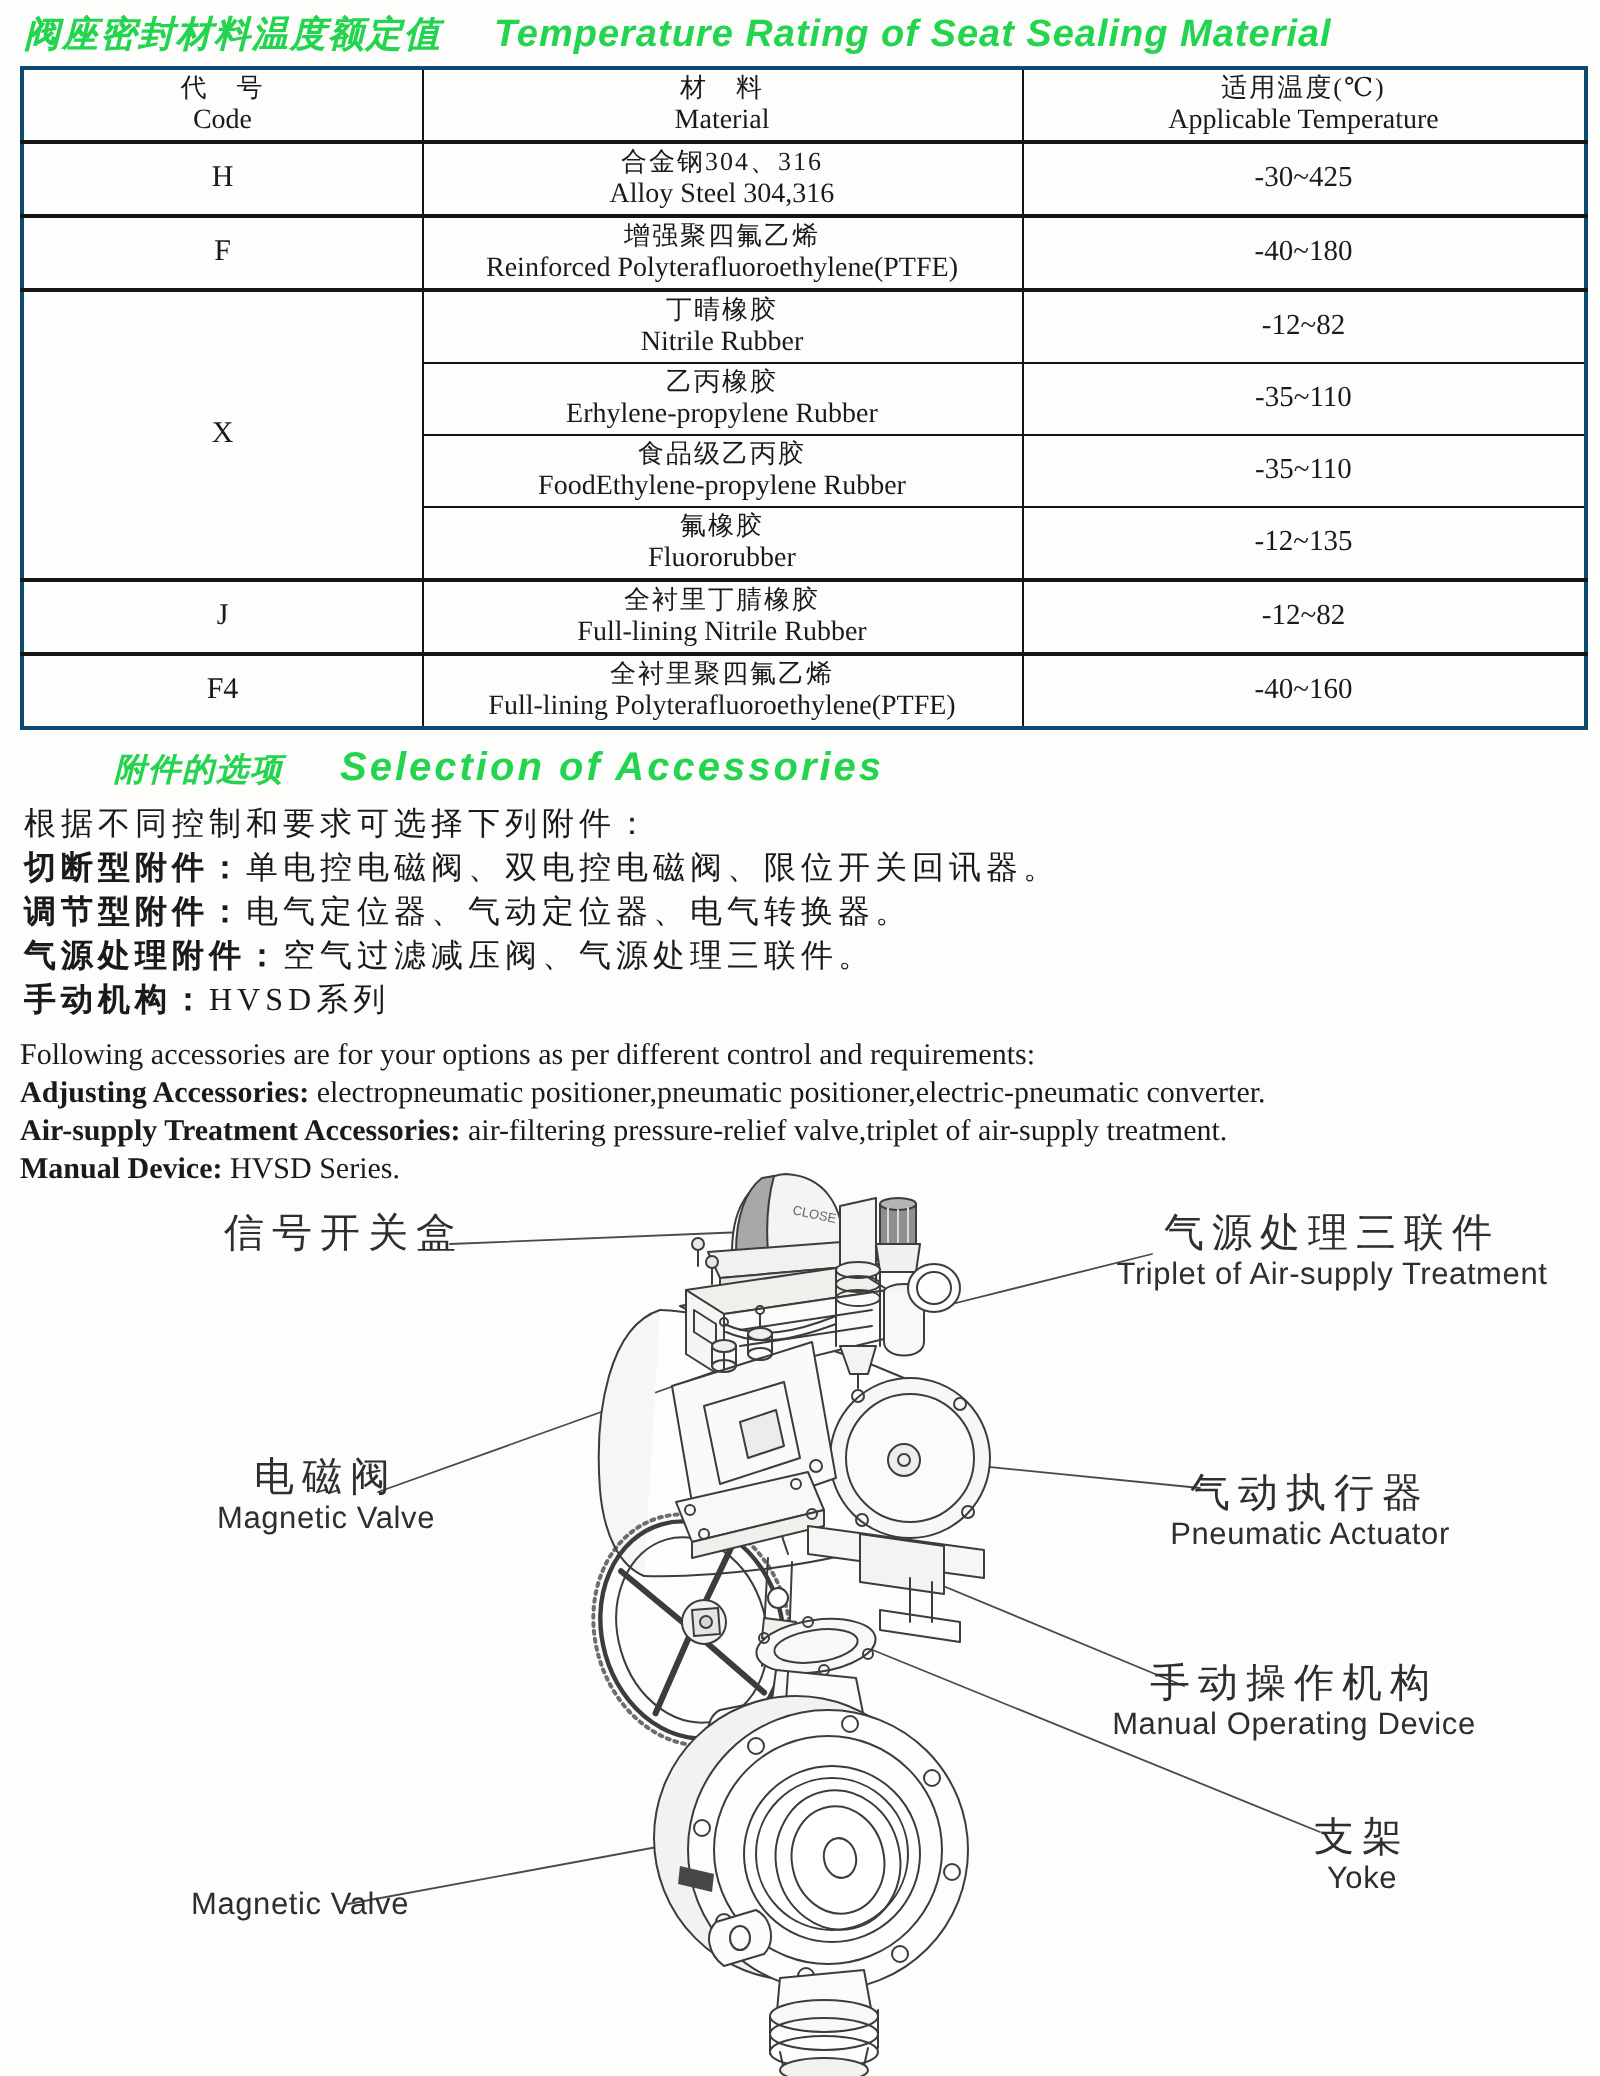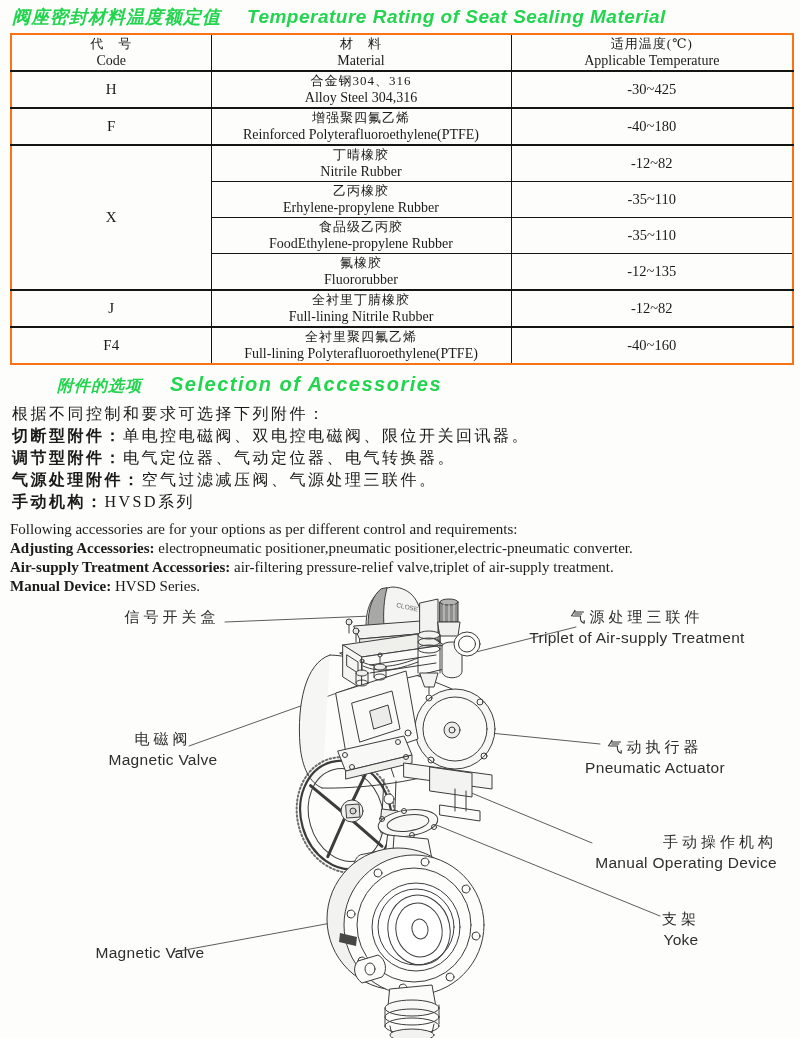--- a/index.html
+++ b/index.html
@@ -34,21 +34,21 @@
   .h2-en{
     font-family:"Liberation Sans","DejaVu Sans",sans-serif;
     font-style:italic; font-weight:bold; font-size:20px;
     color:var(--accent); margin-left:24px; letter-spacing:1.5px;
   }
 
   
   table{
     border-collapse:collapse; margin-left:10px;
     width:782px; table-layout:fixed;
-    border:2px solid #f97316;
+    border:2px solid #0c4a6e;
   }
   th,td{ border:1px solid #151515; text-align:center; vertical-align:middle; padding:1px 2px;}
   thead th{border-bottom:2px solid #151515; height:33px; font-weight:normal;}
   tr.group-start td{border-top:2px solid #151515;}
   td{height:34px;}
   .cell-zh{font-size:13px; letter-spacing:1px; line-height:16px;}
   .cell-en{font-size:14px; line-height:17px;}
   td.code{font-size:15px;}
   td.tmp{font-size:14.5px;}
 
@@ -61,21 +61,21 @@
   .en-line b{font-weight:bold;}
 
   
   .diagram{position:absolute; left:0; top:575px; width:800px; height:463px;}
   .diagram svg{position:absolute; left:0; top:0; width:800px; height:463px;}
   .dlabel{
     position:absolute; text-align:center;
     font-family:"Liberation Sans","DejaVu Sans",sans-serif;
     color:#2e2e2e;
   }
-  .dlabel .lzh{font-size:15px; letter-spacing:4px; line-height:22px; white-space:nowrap;}
+  .dlabel .lzh{font-size:20px; letter-spacing:4px; line-height:22px; white-space:nowrap;}
   .dlabel .len{font-size:15.5px; line-height:20px; white-space:nowrap; letter-spacing:.3px;}
 </style>
 </head>
 <body>
 
 <div class="page">
 
   <div class="title-row">
     <span class="title-zh">阀座密封材料温度额定值</span>
     <span class="title-en">Temperature Rating of Seat Sealing Material</span>
@@ -349,33 +349,33 @@
           <ellipse cx="412" cy="1030" rx="22" ry="6" fill="#f2f2f0"></ellipse>
         </g>
 
         <text x="396" y="602" font-size="6.5" fill="#666" stroke="none" font-family="Liberation Sans, sans-serif" transform="rotate(12 396 602)">CLOSE</text>
       </g>
     </svg>
 
   <div class="dlabel" style="left:62px;top:26px;width:220px;">
         <div class="lzh">信号开关盒</div>
       </div>
-      <div class="dlabel" style="left:517px;top:26px;width:240px;">
+      <div class="dlabel" style="left:546px;top:26px;width:240px;">
         <div class="lzh">气源处理三联件</div>
         <div class="len">Triplet of Air-supply Treatment</div>
       </div>
       <div class="dlabel" style="left:63px;top:148px;width:200px;">
         <div class="lzh">电磁阀</div>
         <div class="len">Magnetic Valve</div>
       </div>
       <div class="dlabel" style="left:535px;top:156px;width:240px;">
         <div class="lzh">气动执行器</div>
         <div class="len">Pneumatic Actuator</div>
       </div>
-      <div class="dlabel" style="left:517px;top:251px;width:260px;text-align:right;">
+      <div class="dlabel" style="left:517px;top:251px;width:260px;">
         <div class="lzh">手动操作机构</div>
         <div class="len">Manual Operating Device</div>
       </div>
       <div class="dlabel" style="left:601px;top:328px;width:160px;">
         <div class="lzh">支架</div>
         <div class="len">Yoke</div>
       </div>
       <div class="dlabel" style="left:50px;top:363px;width:200px;">
         <div class="len">Magnetic Valve</div>
       </div>

